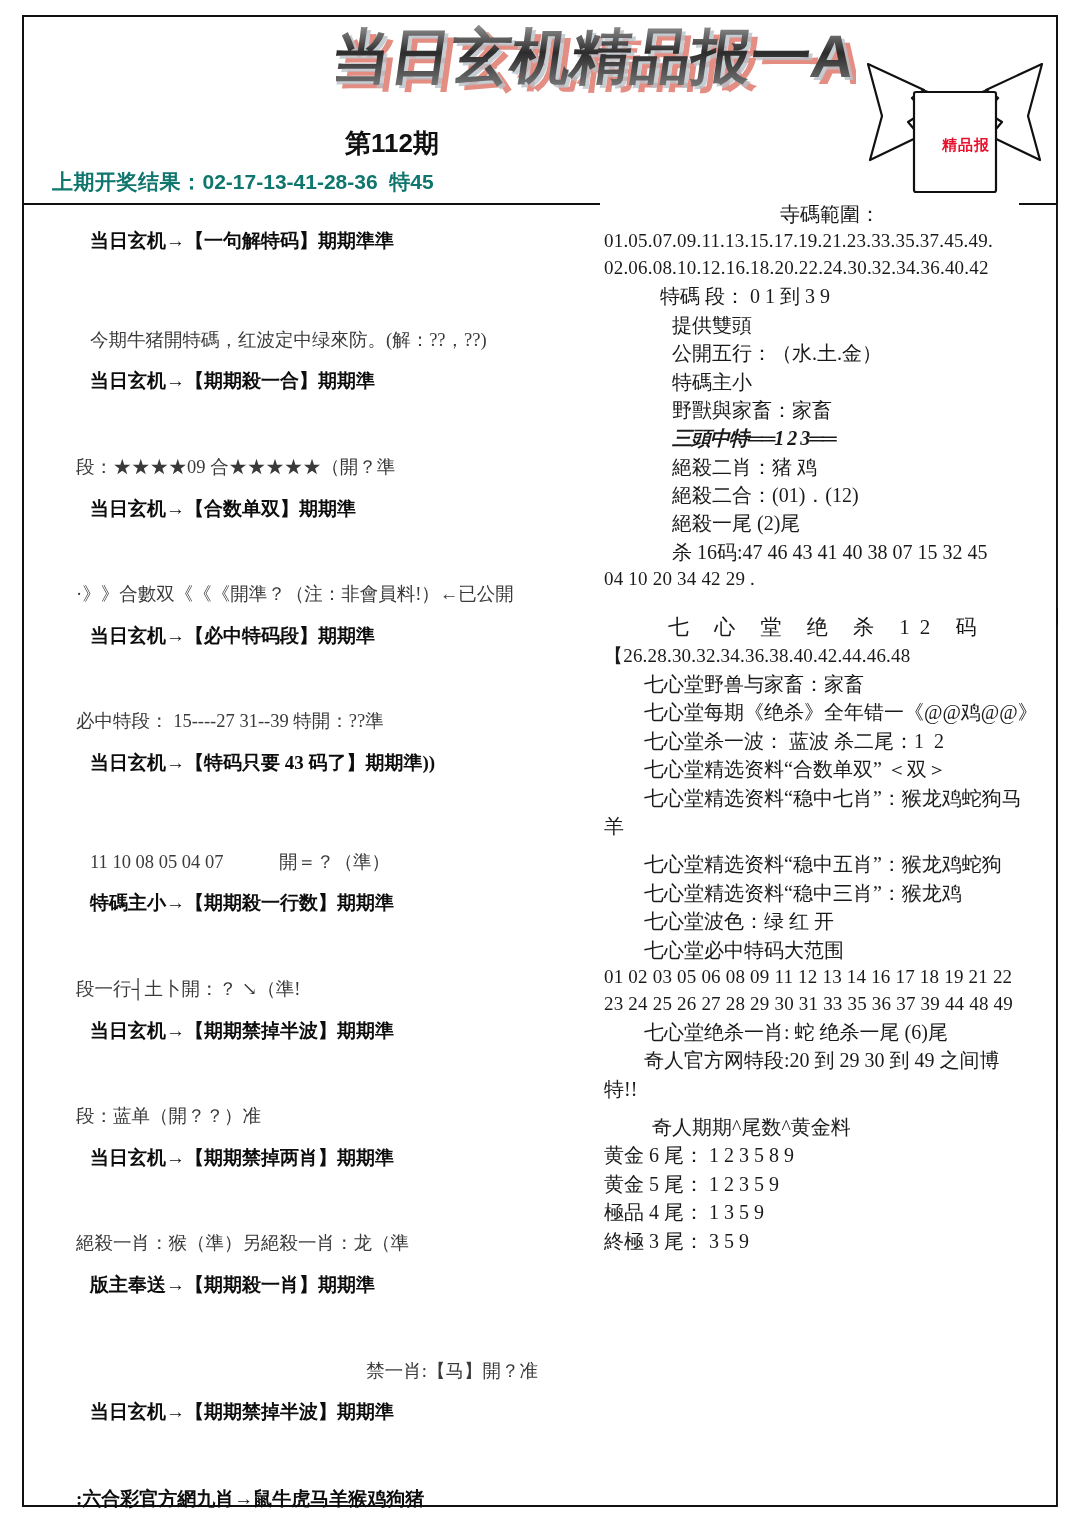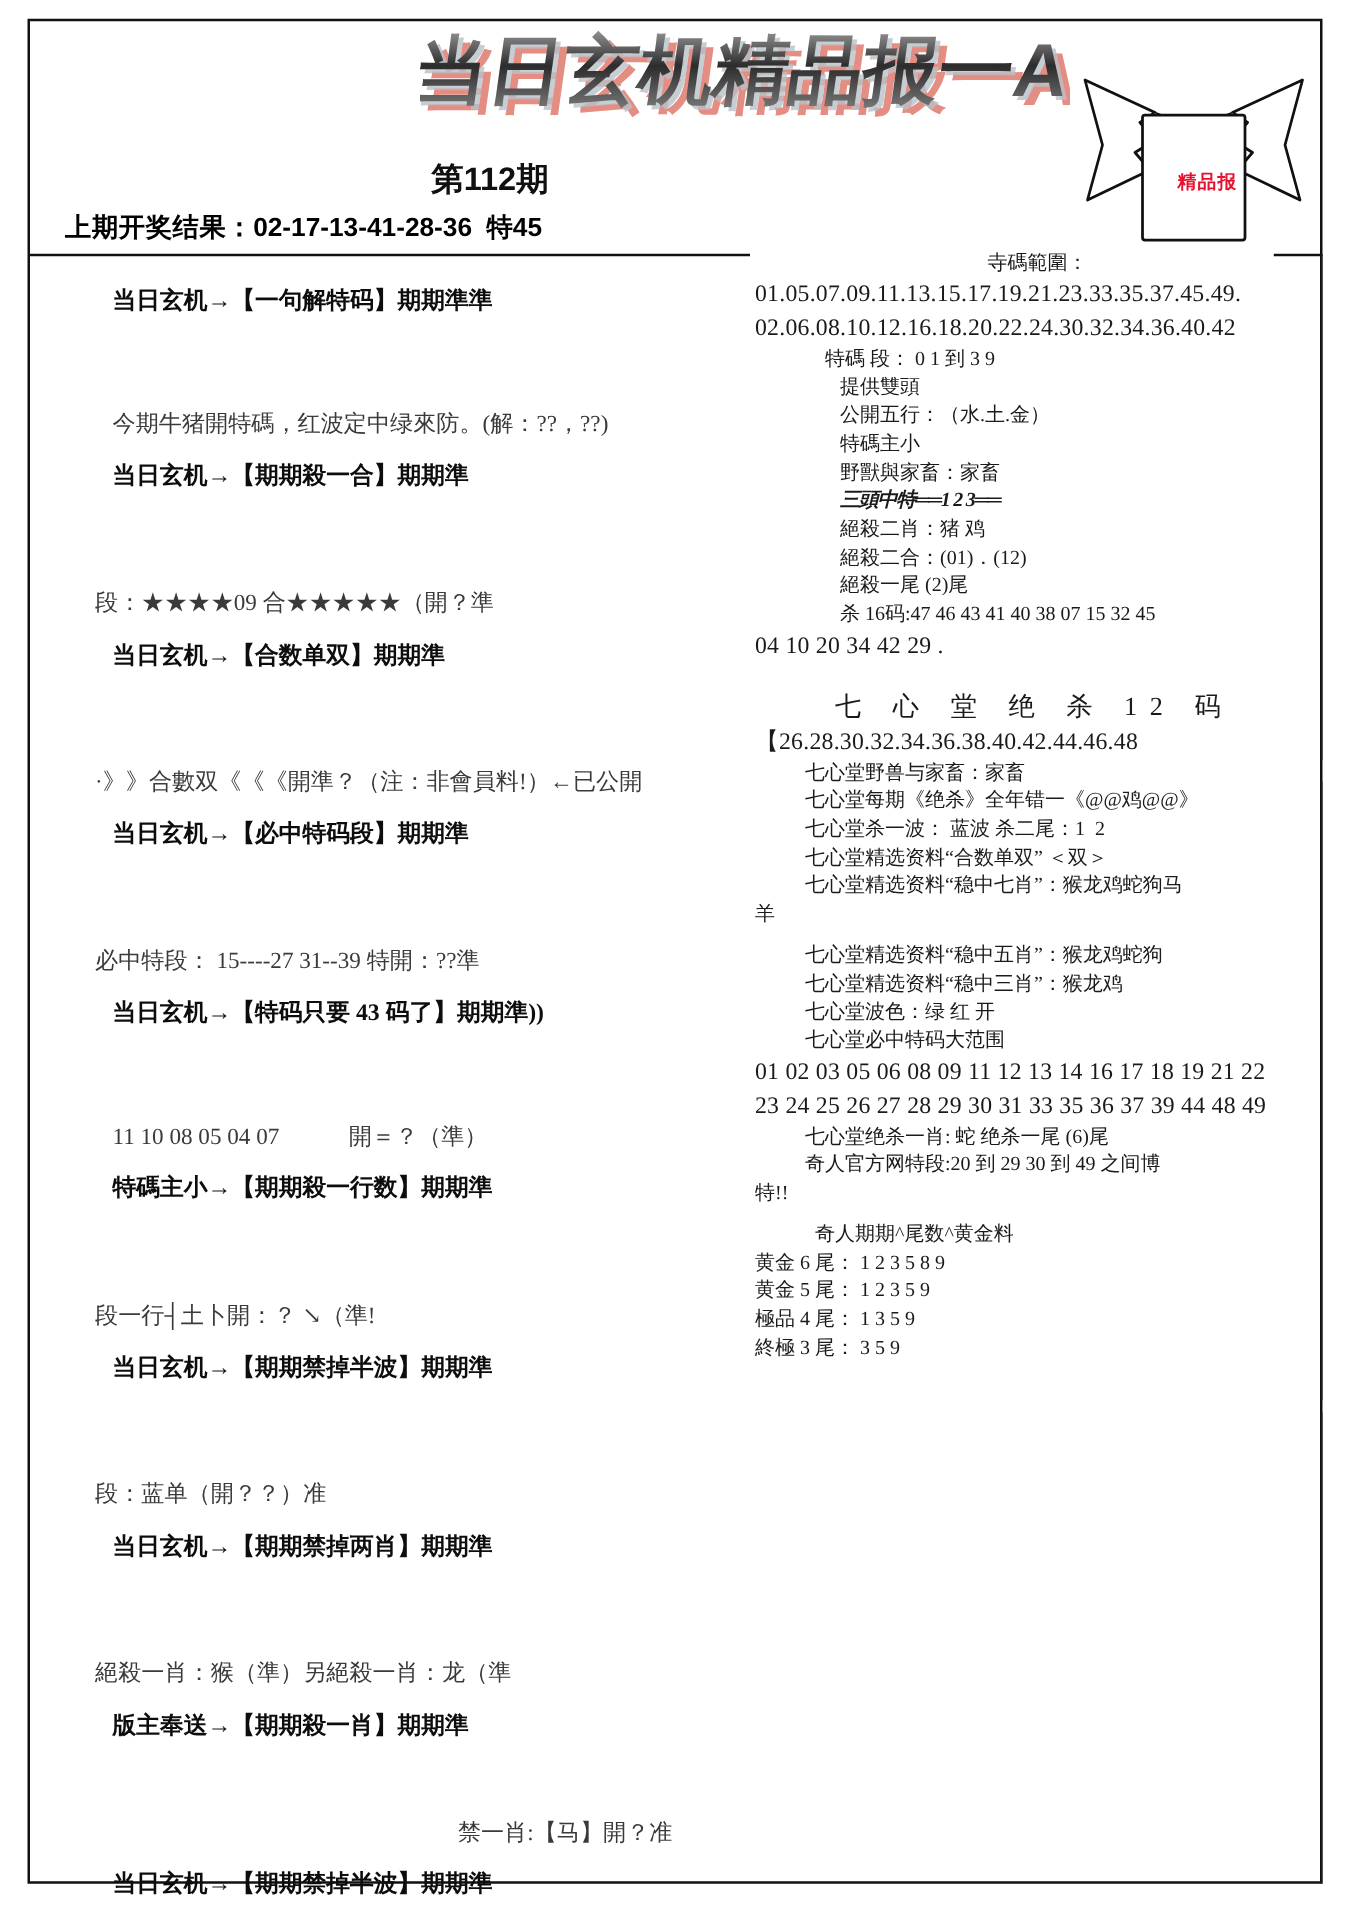--- a/index.html
+++ b/index.html
@@ -78,21 +78,21 @@
     letter-spacing: 0px;
     color: #101010;
     text-align: left;
   }
   .prev-result {
     position: absolute;
     left: 52px; top: 168px;
     font-family: "Liberation Sans", "DejaVu Sans", sans-serif;
     font-size: 21px;
     font-weight: 700;
-    color: #000000;
+    color: #0f766e;
     white-space: nowrap;
   }
   .prev-result .lbl { letter-spacing: 0.5px; }
 
   
   .ribbon {
     position: absolute;
     left: 862px; top: 56px;
     width: 186px; height: 150px;
   }
@@ -131,33 +131,33 @@
     line-height: 1.5;
     white-space: pre-wrap;
   }
   .line-bold {
     font-size: 19px;
     font-weight: 700;
     color: #0d0d0d;
     line-height: 1.5;
     white-space: pre-wrap;
   }
-  .indent1 { padding-left: 42px; margin-top: 16px; }
+  .indent1 { padding-left: 42px; }
   .indent2 { padding-left: 56px; margin-top: 13px; }
   .spacer-lg { height: 58px; }
   .right-al { text-align: right; padding-right: 62px; }
 
   
   .r-center { text-align: center; }
   .r-line { white-space: pre-wrap; }
   .r-indent { padding-left: 68px; }
   .r-indent-s { padding-left: 30px; }
   .r-wide {
     letter-spacing: 0px;
-    font-size: 16px;
+    font-size: 20px;
   }
   .r-nums {
     font-size: 19px;
     letter-spacing: 0.2px;
   }
   .r-head-spaced {
     letter-spacing: 10px;
     padding-left: 64px;
     font-size: 21px;
   }

